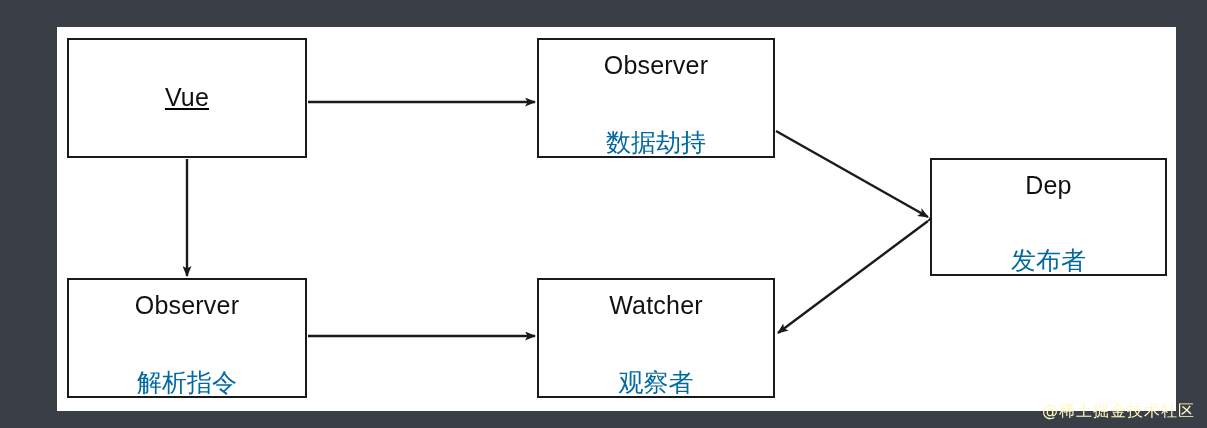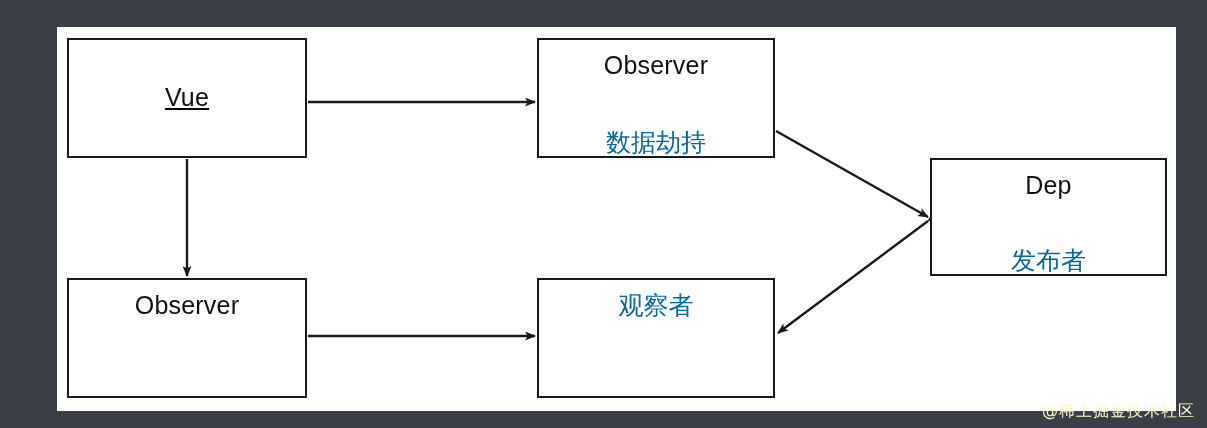--- a/index.html
+++ b/index.html
@@ -129,23 +129,25 @@
       <span class="subtitle">数据劫持</span>
     </div>
 
     <div class="node two-line" id="node-dep">
       <span class="title">Dep</span>
       <span class="subtitle">发布者</span>
     </div>
 
     <div class="node two-line" id="node-compiler">
       <span class="title">Observer</span>
+      <span class="subtitle">解析指令</span>
     </div>
 
     <div class="node two-line" id="node-watcher">
+      <span class="title">Watcher</span>
       <span class="subtitle">观察者</span>
     </div>
 
   </div>
 
   <div id="watermark">@稀土掘金技术社区</div>
 
 </div>
 
 </body></html>

